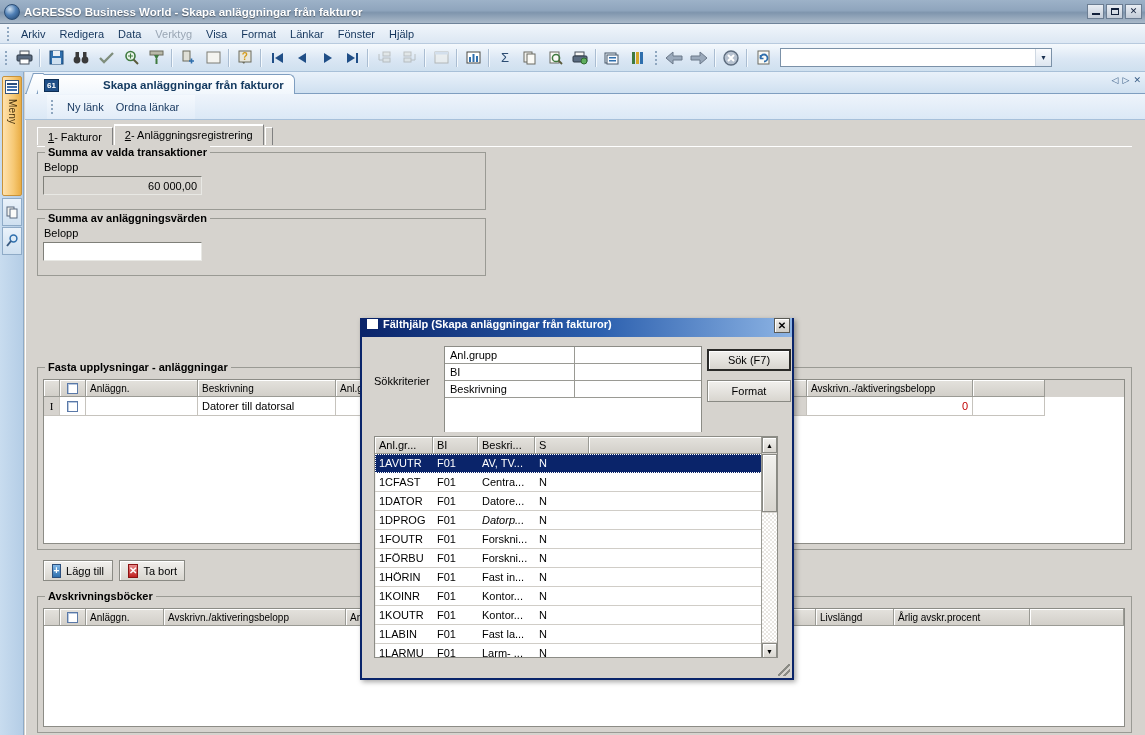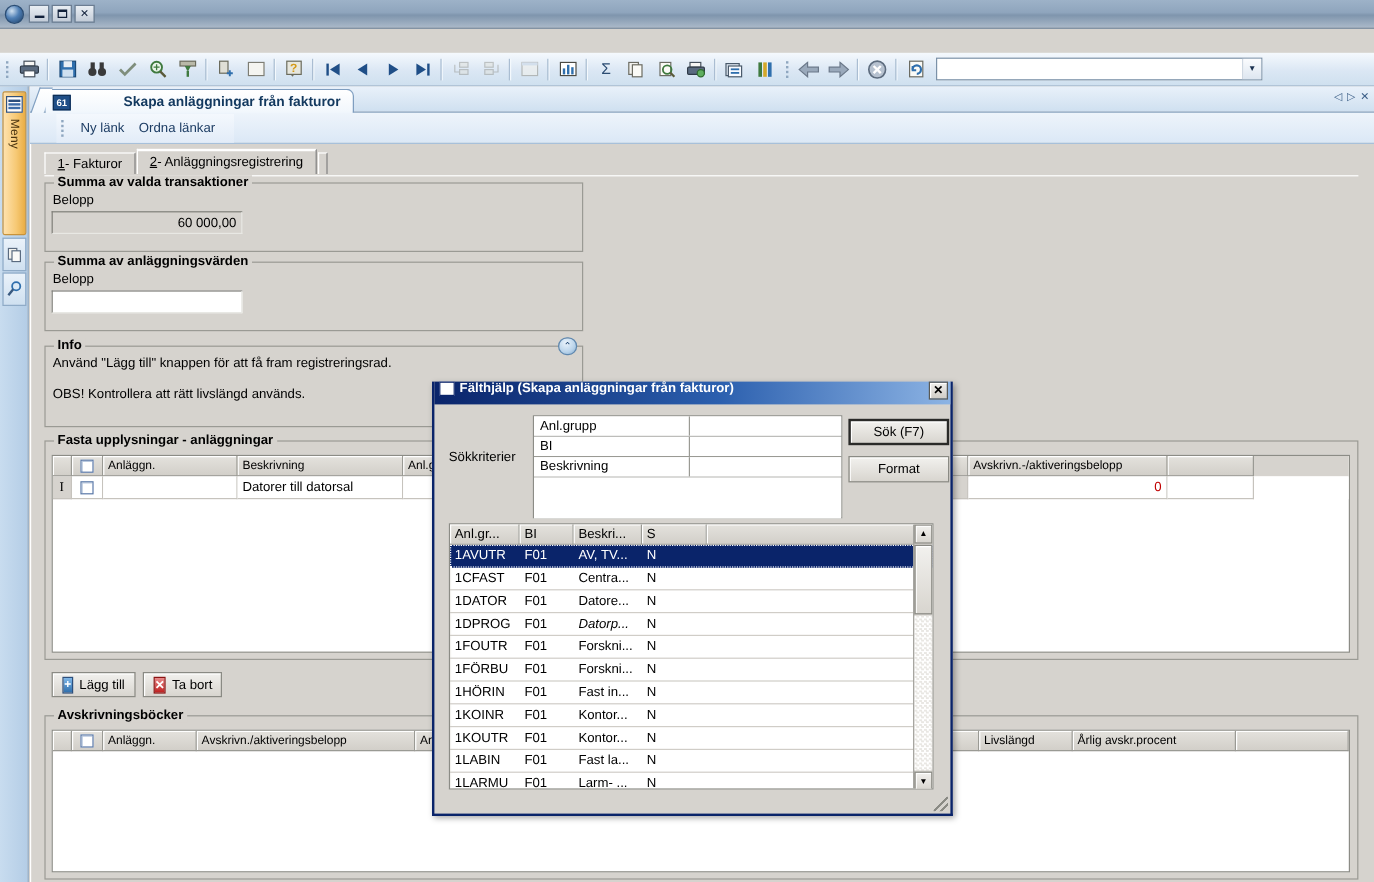--- a/index.html
+++ b/index.html
@@ -335,31 +335,49 @@
   }
   .arrow-gl { font-size: 9px; line-height: 1; }
 </style>
 </head>
 <body>
 
 <div id="app">
 
   <div class="titlebar">
     <div class="title-ico"></div>
+    <div class="title-text">AGRESSO Business World - Skapa anläggningar från fakturor</div>
     <div class="win-btns">
       <div class="win-btn">
           <span class="dash"></span>
         </div>
       <div class="win-btn mx">
           <span class="sqr"></span>
         </div>
       <div class="win-btn mx">✕</div>
     </div>
   </div>
 
+  <div class="menubar">
+    <span class="grip">
+        <i></i>
+        <i></i>
+        <i></i>
+        <i></i>
+      </span>
+    <span class="menu-item">Arkiv</span>
+    <span class="menu-item">Redigera</span>
+    <span class="menu-item">Data</span>
+    <span class="menu-item disabled">Verktyg</span>
+    <span class="menu-item">Visa</span>
+    <span class="menu-item">Format</span>
+    <span class="menu-item">Länkar</span>
+    <span class="menu-item">Fönster</span>
+    <span class="menu-item">Hjälp</span>
+  </div>
 
   <div class="toolbar">
     <span class="tgrip">
         <i></i>
         <i></i>
         <i></i>
         <i></i>
       </span>
     <span class="tbtn">
       <svg width="17" height="15" viewBox="0 0 17 15">
@@ -620,26 +638,20 @@
       <span class="fldlabel" style="left:6px; top:8px;">Belopp</span>
       <div class="txtfield readonly" style="left:5px; top:23px; width:159px; height:19px;">60 000,00</div>
     </div>
 
     <div class="gbox" style="left:11px; top:98px; width:449px; height:58px;">
       <span class="glabel">Summa av anläggningsvärden</span>
       <span class="fldlabel" style="left:6px; top:8px;">Belopp</span>
       <div class="txtfield" style="left:5px; top:23px; width:159px; height:19px;"></div>
     </div>
 
-    <div class="gbox" style="left:11px; top:168px; width:449px; height:68px;">
-      <span class="glabel">Info</span>
-      <div class="collapse-btn" style="right:4px; top:-8px;">⌃</div>
-      <span class="infotext" style="left:6px; top:8px;">Använd "Lägg till" knappen för att få fram registreringsrad.</span>
-      <span class="infotext" style="left:6px; top:34px;">OBS! Kontrollera att rätt livslängd används.</span>
-    </div>
 
     <div class="gbox" style="left:11px; top:247px; width:1095px; height:183px;">
       <span class="glabel">Fasta upplysningar - anläggningar</span>
     </div>
 
     <div class="grid" style="left:17px; top:259px; width:1082px; height:165px;">
       <div class="grid-head">
         <span class="gh" style="width:16px; padding:0;"></span>
         <span class="gh" style="width:26px; justify-content:center;">
           <span class="cbx"></span>

